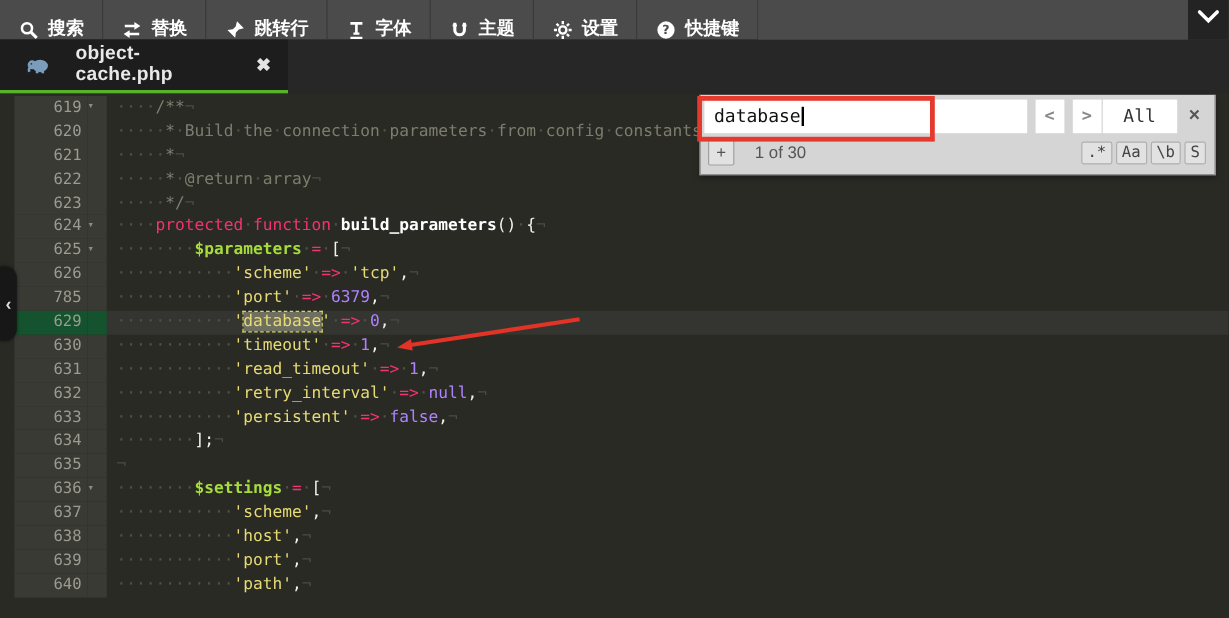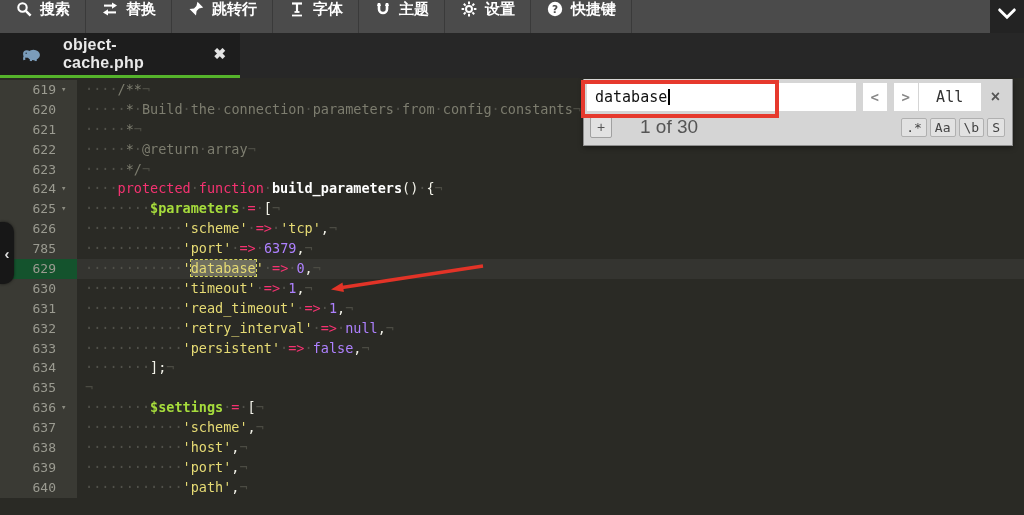--- a/index.html
+++ b/index.html
@@ -1,33 +1,33 @@
 <!DOCTYPE html>
 <html><head>
 <meta charset="utf-8">
 <style>
   html,body{margin:0;padding:0;width:1024px;height:515px;overflow:hidden;background:#2a2a25;
     font-family:"Liberation Sans",sans-serif;position:relative;}
   
   .toolbar{display:flex;height:33px;background:#4b4b4b;align-items:stretch;}
-  .tb-btn{display:flex;align-items:flex-start;gap:8px;padding:0 15px;border-right:1px solid #3a3a3a;
+  .tb-btn{display:flex;align-items:flex-end;gap:8px;padding:0 15px;border-right:1px solid #3a3a3a;
     color:#fff;font-weight:bold;font-size:15px;cursor:pointer;white-space:nowrap;}
   .tb-fill{flex:1;background:#4b4b4b;}
   .tb-corner{width:34px;background:#232323;display:flex;align-items:center;justify-content:center;cursor:pointer;}
   .tb-icon{display:flex;align-items:center;justify-content:center;width:17px;height:17px;}
   
   .tabbar{height:45px;background:#272727;display:flex;align-items:stretch;}
   .tab{width:240px;box-sizing:border-box;background:#1d1d1d;border-bottom:3px solid #55b32b;
     display:flex;align-items:center;gap:22px;padding:0 14px 0 22px;cursor:pointer;}
   .tab-title{color:#e9e9e9;font-size:16px;font-weight:bold;letter-spacing:.2px;}
   .tab-close{color:#e3e3e3;font-size:15px;font-weight:bold;margin-left:4px;cursor:pointer;}
   
   .editor{position:absolute;top:78px;left:0;right:0;bottom:0;overflow:hidden;
     font-family:"DejaVu Sans Mono",monospace;font-size:13.5px;background:#2a2a25;padding-top:2px;}
-  .line{display:flex;height:19.9px;line-height:19.9px;}
+  .line{display:flex;height:19.9px;line-height:19.9px;margin-left:12px;}
   .gut{flex:0 0 56px;text-align:right;background:#3a3a34;color:#9b9b91;font-size:13px;padding-right:5px;}
   .fold{flex:0 0 16px;background:#3a3a34;color:#8b8b80;font-size:9px;line-height:19.9px;text-align:left;cursor:pointer;}
   .code{flex:1;white-space:pre;padding-left:8px;}
   .line.active .gut,.line.active .fold{background:#14532d;}
   .line.active .code{background:rgba(255,255,255,.05);}
   .t-ws{color:#51514a}.t-com{color:#7d7d6f}.t-kw{color:#f53271}.t-op{color:#f53271}
   .t-fn{color:#ffffff;font-weight:bold}.t-var{color:#a6dc3c;font-weight:bold}
   .t-str{color:#e6db74}.t-num{color:#ae81ff}.t-punc{color:#f2f2e9}.t-nl{color:#4b4b43}
   .t-match{color:#e6db74;background:#6f6f5f;outline:1px dashed #d6d65e;}
   
@@ -43,21 +43,21 @@
     font-family:"DejaVu Sans Mono",monospace;font-size:15px;color:#111;cursor:text;}
   .sp-caret{display:inline-block;width:2px;height:16px;background:#000;margin-left:1px;}
   .sp-nav{width:24px;height:28px;background:#fff;margin-left:7px;display:flex;align-items:center;
     justify-content:center;color:#888;font-family:"DejaVu Sans Mono",monospace;font-size:14px;font-weight:bold;cursor:pointer;}
   .sp-all{width:62px;height:28px;background:#fff;margin-left:1px;display:flex;align-items:center;
     justify-content:center;color:#333;font-family:"DejaVu Sans Mono",monospace;font-size:15px;cursor:pointer;}
   .sp-close{margin:0 8px 0 10px;color:#555;font-size:16px;font-weight:bold;cursor:pointer;}
   .sp-row2{display:flex;align-items:center;padding:3px 7px 7px 6px;}
   .sp-plus{width:20px;height:20px;border:1px solid #a0a0a0;border-radius:2px;background:#e2e2e2;
     color:#555;display:flex;align-items:center;justify-content:center;font-size:14px;cursor:pointer;}
-  .sp-count{margin-left:28px;color:#555;font-size:19px;}
+  .sp-count{margin-left:17px;color:#555;font-size:14px;}
   .sp-opts{margin-left:auto;display:flex;gap:3px;}
   .sp-opt{border:1px solid #b0b0b0;border-radius:2px;background:#e2e2e2;color:#444;
     font-family:"DejaVu Sans Mono",monospace;font-size:13px;padding:1px 4px;cursor:pointer;}
   
   .red-box{position:absolute;left:581px;top:80px;width:190px;height:30px;border:4px solid #e6392d;z-index:60;}
   .red-arrow{position:absolute;left:325px;top:258px;z-index:60;}
 </style>
 </head>
 <body>
 

